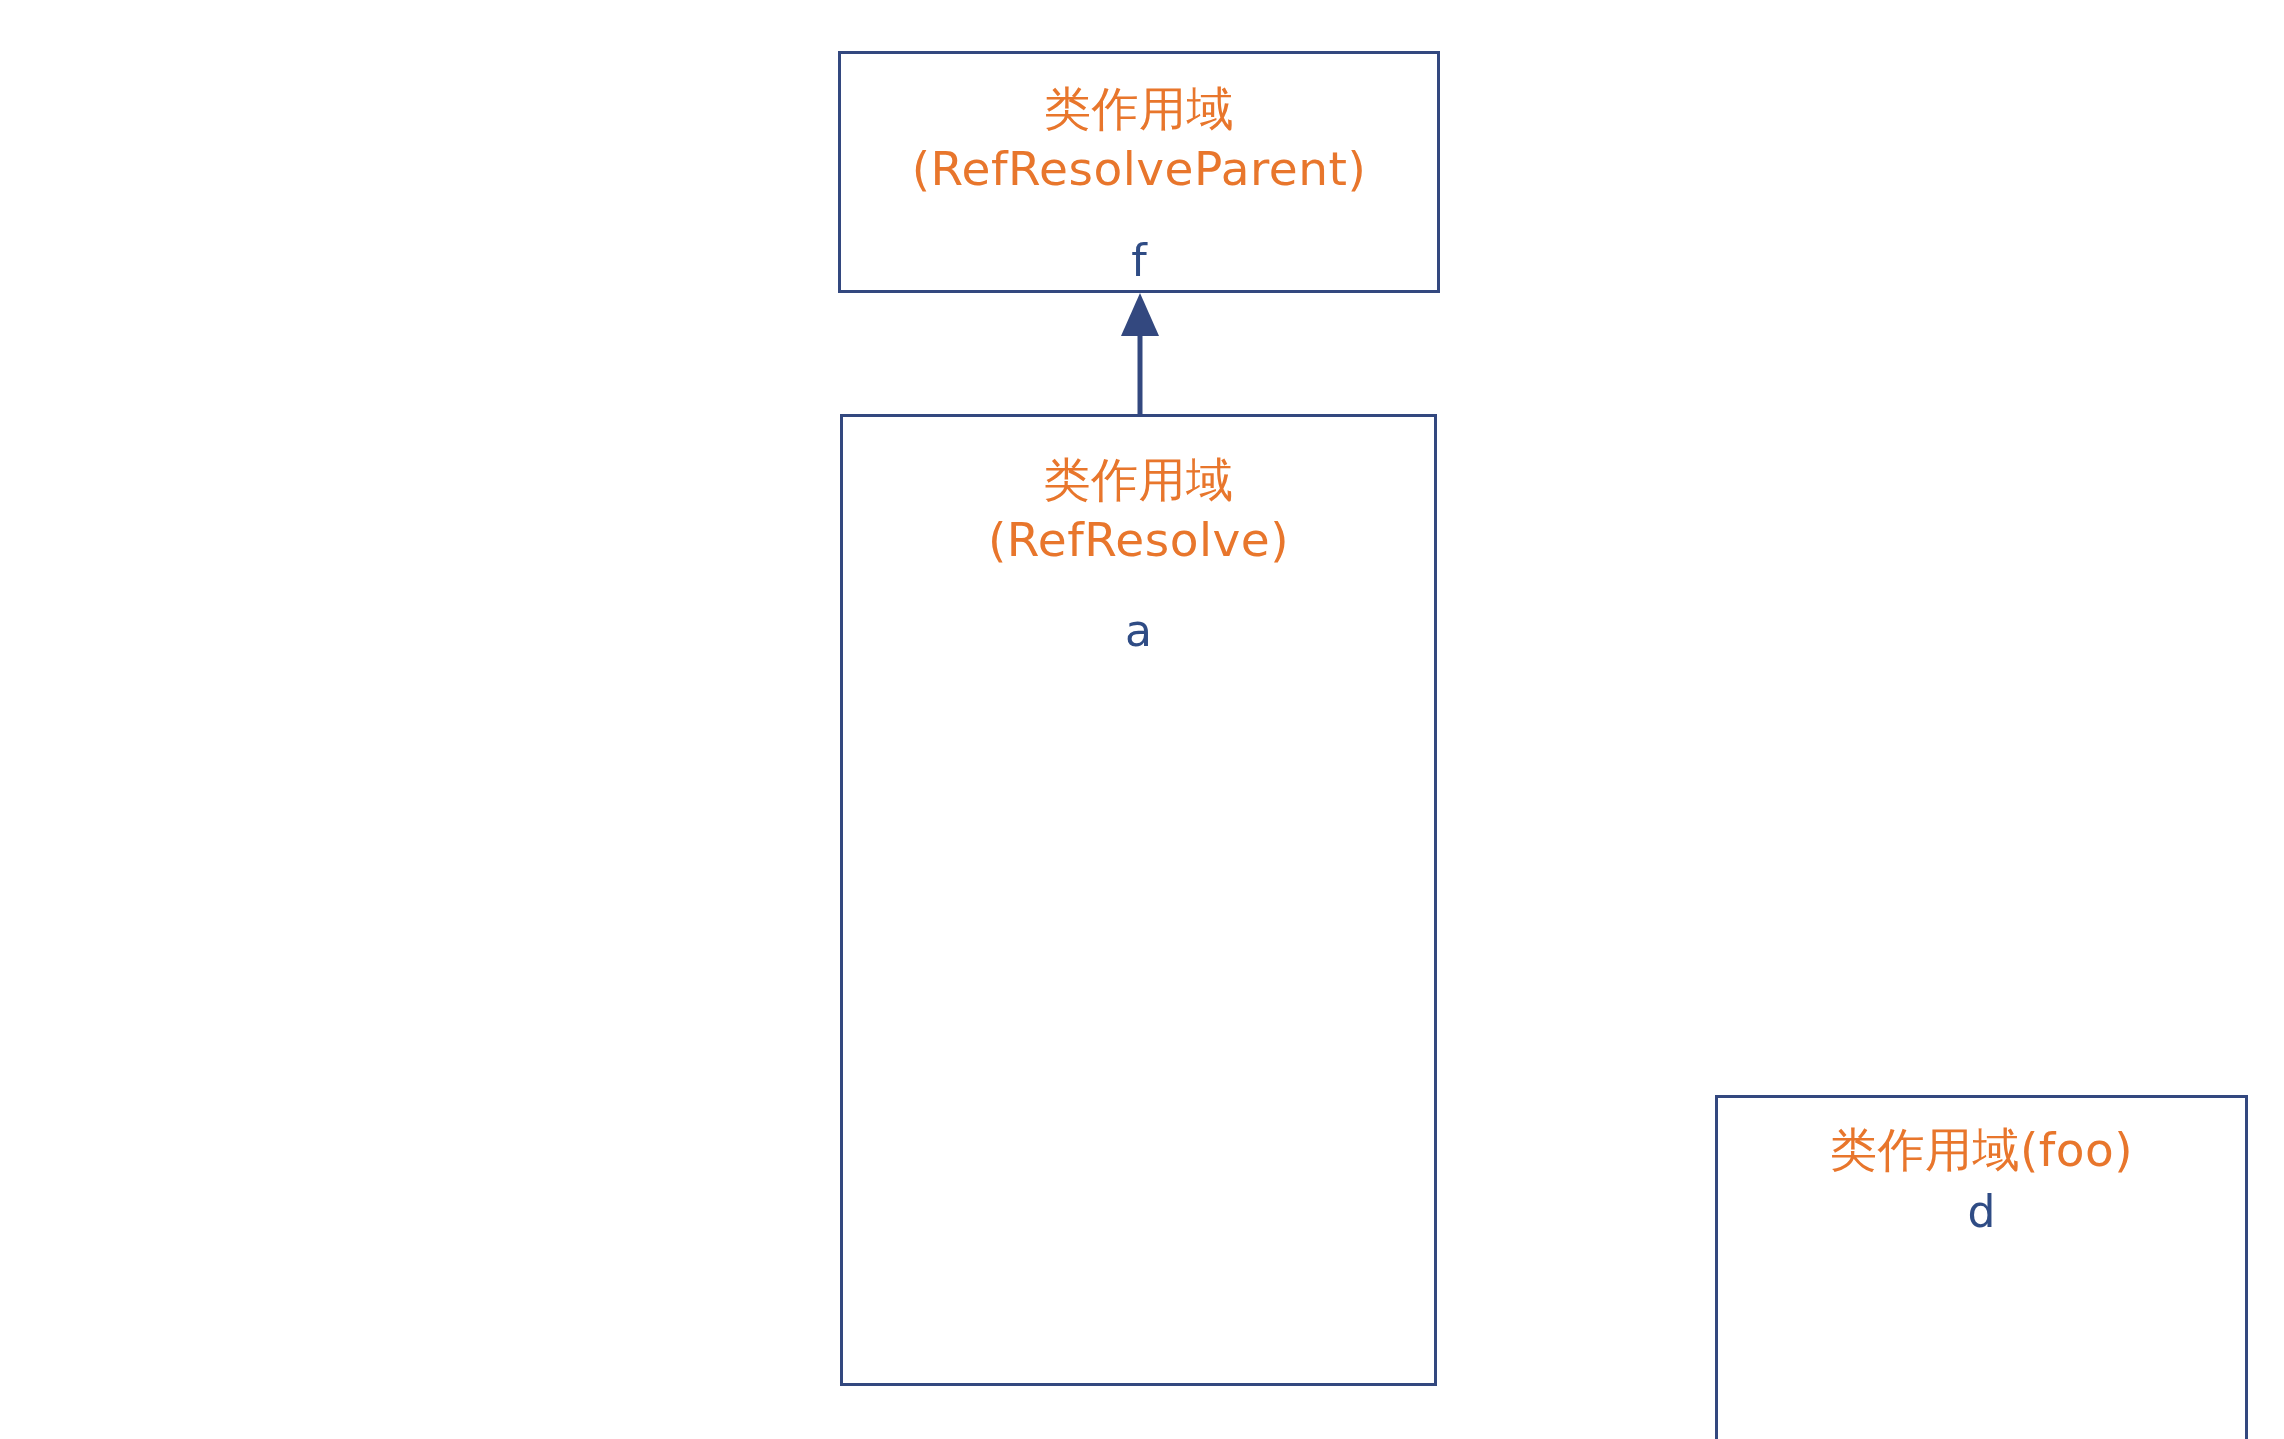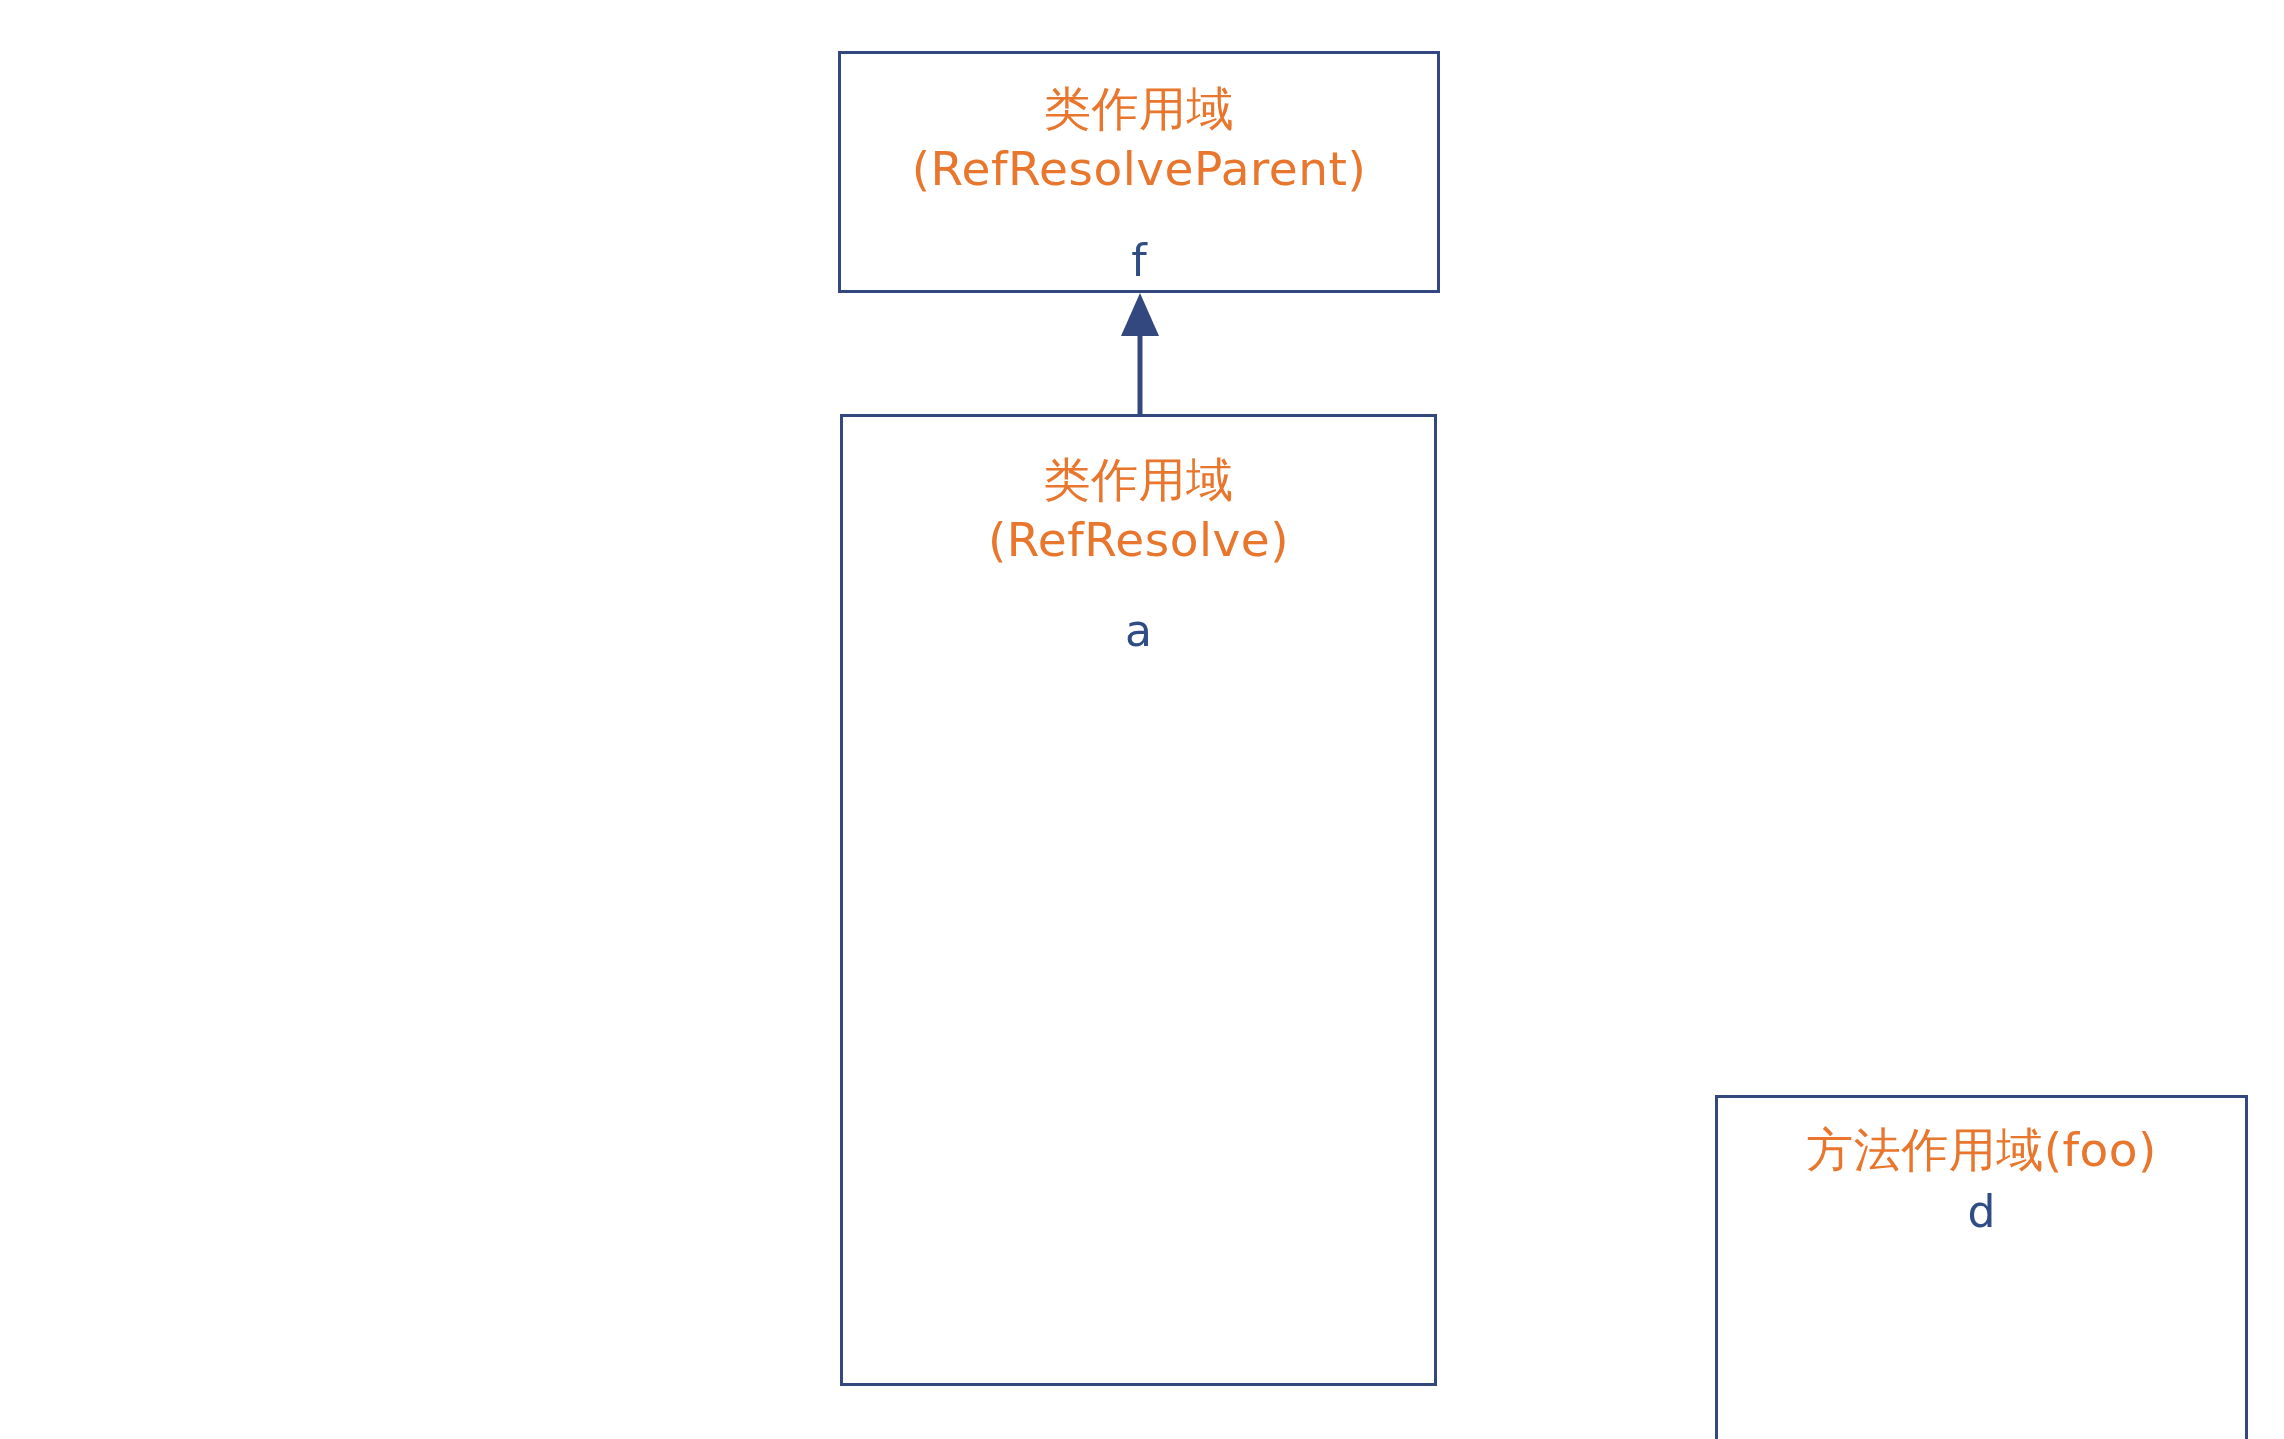--- a/index.html
+++ b/index.html
@@ -93,19 +93,19 @@
     <polygon points="22,3 41,46 3,46" fill="#33487f"></polygon>
     <line x1="22" y1="44" x2="22" y2="126" stroke="#33487f" stroke-width="5"></line>
   </svg>
 
   <div class="scope-box" id="box-resolve">
     <div class="scope-title" id="title-resolve">类作用域
 (RefResolve)</div>
     <div class="scope-symbol" id="symbol-resolve">a</div>
 
     <div class="scope-box" id="box-method">
-      <div class="scope-title" id="title-method">方法作用域(foo)</div>
+      <div class="scope-title" id="title-method">类作用域(foo)</div>
       <div class="scope-symbol" id="symbol-method">d</div>
 
     </div>
   </div>
 
 </div>
 
 </body></html>

